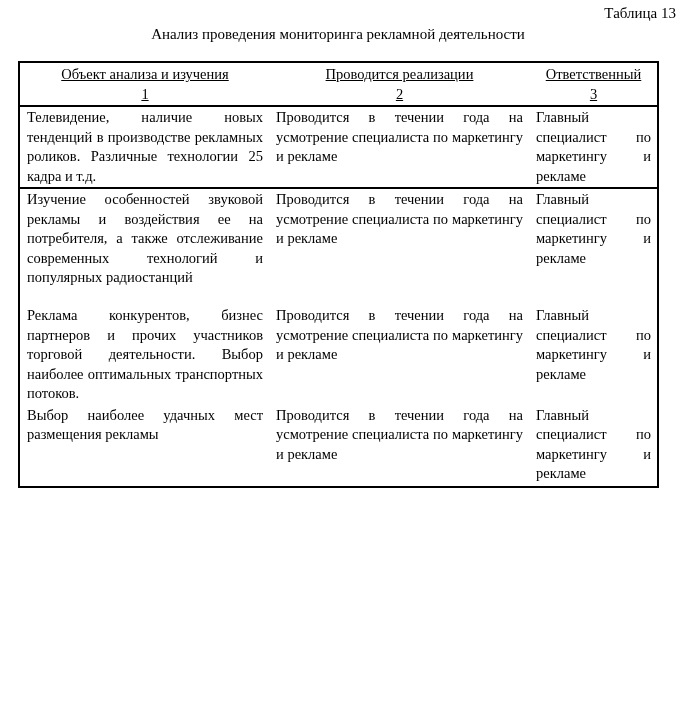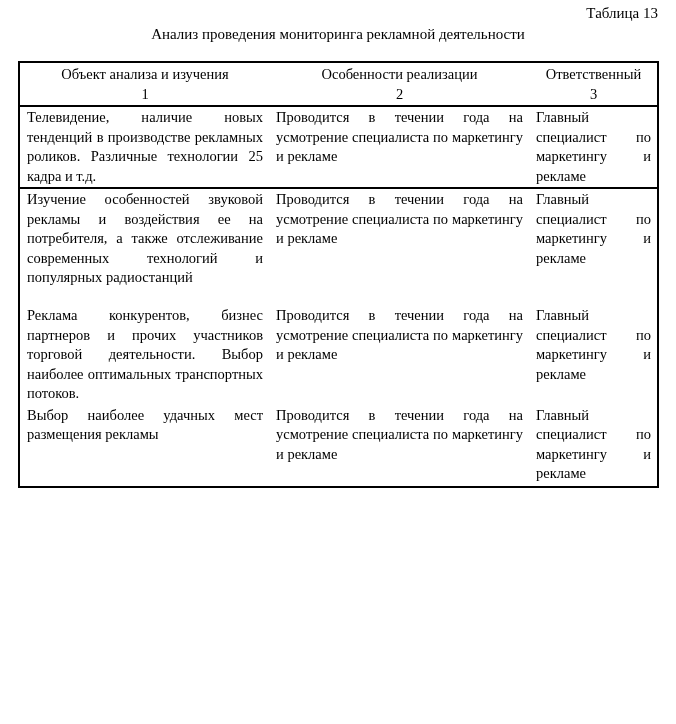--- a/index.html
+++ b/index.html
@@ -12,21 +12,20 @@
   .page {
     width: 676px;
     height: 724px;
     background: #ffffff;
     overflow: hidden;
     box-sizing: border-box;
     padding-top: 4px;
   }
   .table-number {
     text-align: right;
-    padding-right: 18px;
     font-size: 15px;
     line-height: 19px;
   }
   .caption {
     text-align: center;
     font-size: 15px;
     line-height: 19px;
     margin-top: 2px;
   }
   table.doc-table {
@@ -45,21 +44,21 @@
     vertical-align: top;
     padding: 1px 6px 1px 7px;
     font-weight: normal;
     box-sizing: border-box;
   }
   th { text-align: center; padding-top: 2px; }
   .hdr-num { text-align: center; }
   
   .bl { border-left: 2px solid #000; }
   .br { border-right: 2px solid #000; }
-  .bt { border-top: 2px solid #000; }
+  .bt { border-top: 2px solid #000; text-decoration: underline; }
   .bb { border-bottom: 2px solid #000; }
   .bdiv { border-left: 2px solid #000; } 
   td.just { text-align: justify; }
   
   tr.h-hdr  { height: 40px; }
   tr.h-r1   { height: 77px; }
   tr.h-r2   { height: 78px; padding-left: 28px; }
   tr.h-r3   { height: 117px; }
   tr.h-r4   { height: 95px; padding-left: 12px; }
   tr.h-r5   { height: 82px; }
@@ -82,21 +81,21 @@
         <col class="c3">
     </colgroup>
 
     <tbody>
         <tr class="h-hdr">
       <th class="bl bt bb">
         <div>Объект анализа и изучения</div>
         <div class="hdr-num">1</div>
       </th>
       <th class="bt bb">
-        <div>Особенности реализации</div>
+        <div>Проводится реализации</div>
         <div class="hdr-num">2</div>
       </th>
       <th class="br bt bb">
         <div>Ответственный</div>
         <div class="hdr-num">3</div>
       </th>
     </tr>
 
 
     <tr class="h-r2">

